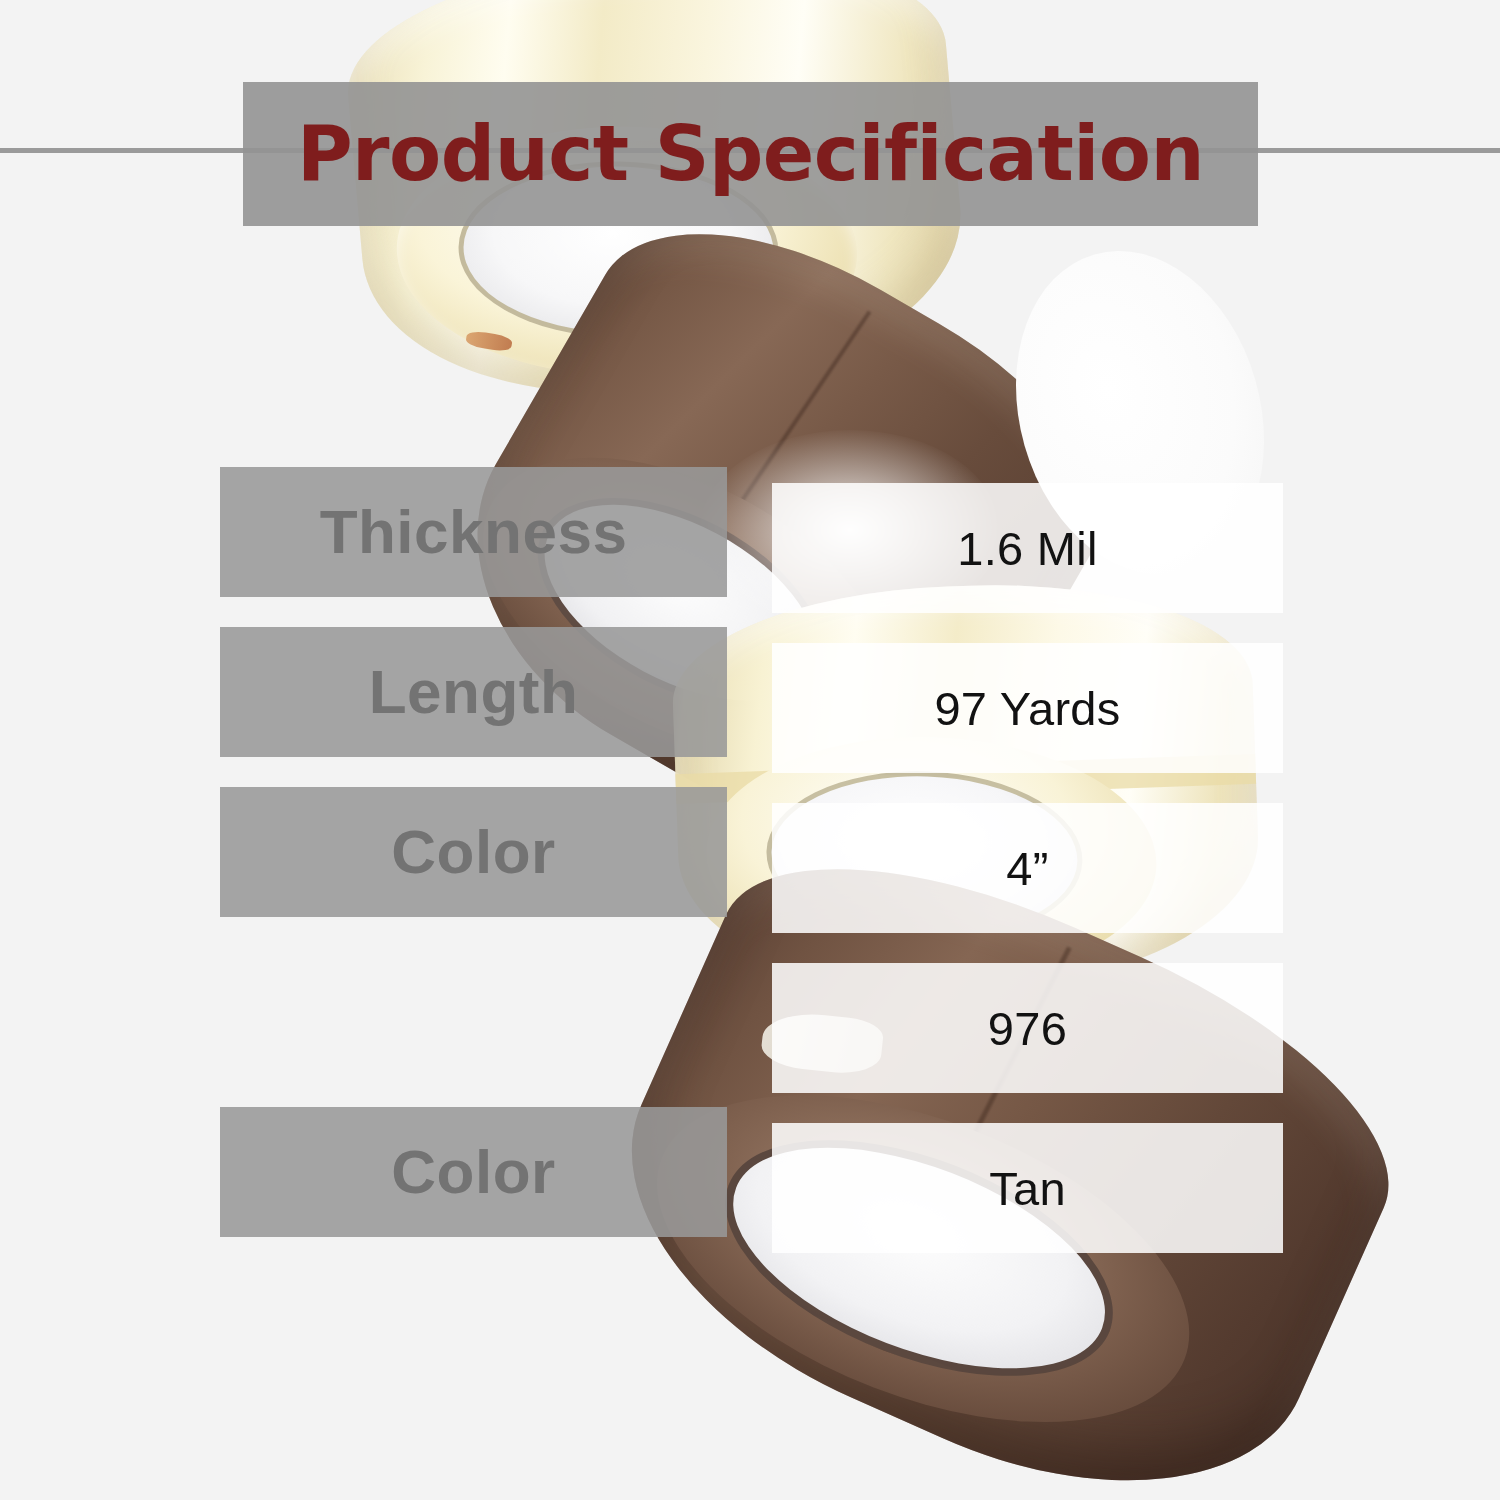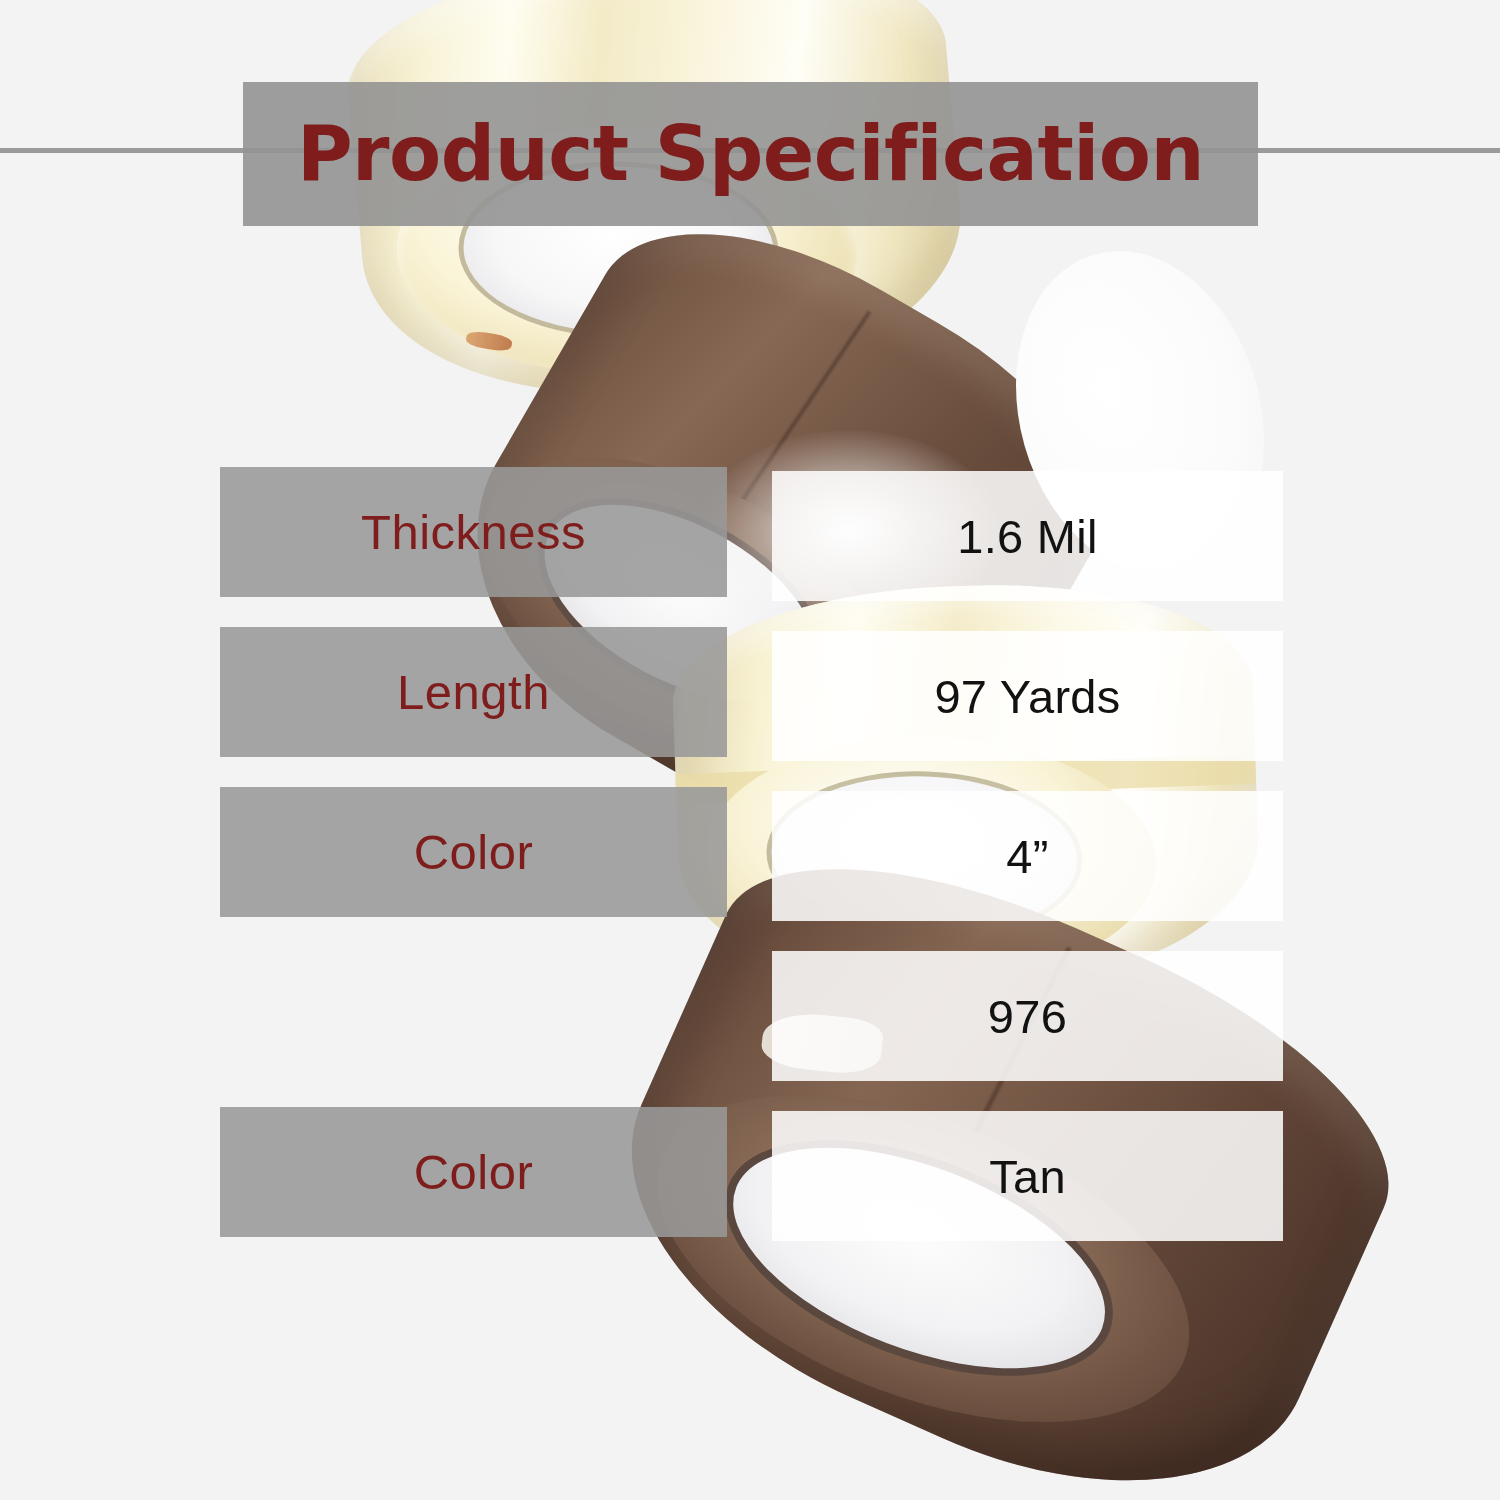--- a/index.html
+++ b/index.html
@@ -300,31 +300,31 @@
   .spec-label {
     position: absolute;
     left: 220px; top: 0;
     width: 507px; height: 130px;
     background: rgba(152,152,152,0.88);
     display: flex;
     align-items: center;
     justify-content: center;
   }
   .spec-label .label-text {
-    color: #7f1d1d;
+    color: #737373;
     font-family: "Liberation Sans", sans-serif;
-    font-size: 49px;
-    font-weight: 400;
+    font-size: 62px;
+    font-weight: 700;
     letter-spacing: 0.5px;
     line-height: 1;
     white-space: nowrap;
   }
   .spec-value {
     position: absolute;
-    left: 772px; top: 4px;
+    left: 772px; top: 16px;
     width: 511px; height: 130px;
     background: rgba(255,255,255,0.86);
     display: flex;
     align-items: center;
     justify-content: center;
   }
   .spec-value .value-text {
     color: #121212;
     font-family: "Liberation Sans", sans-serif;
     font-size: 47px;

